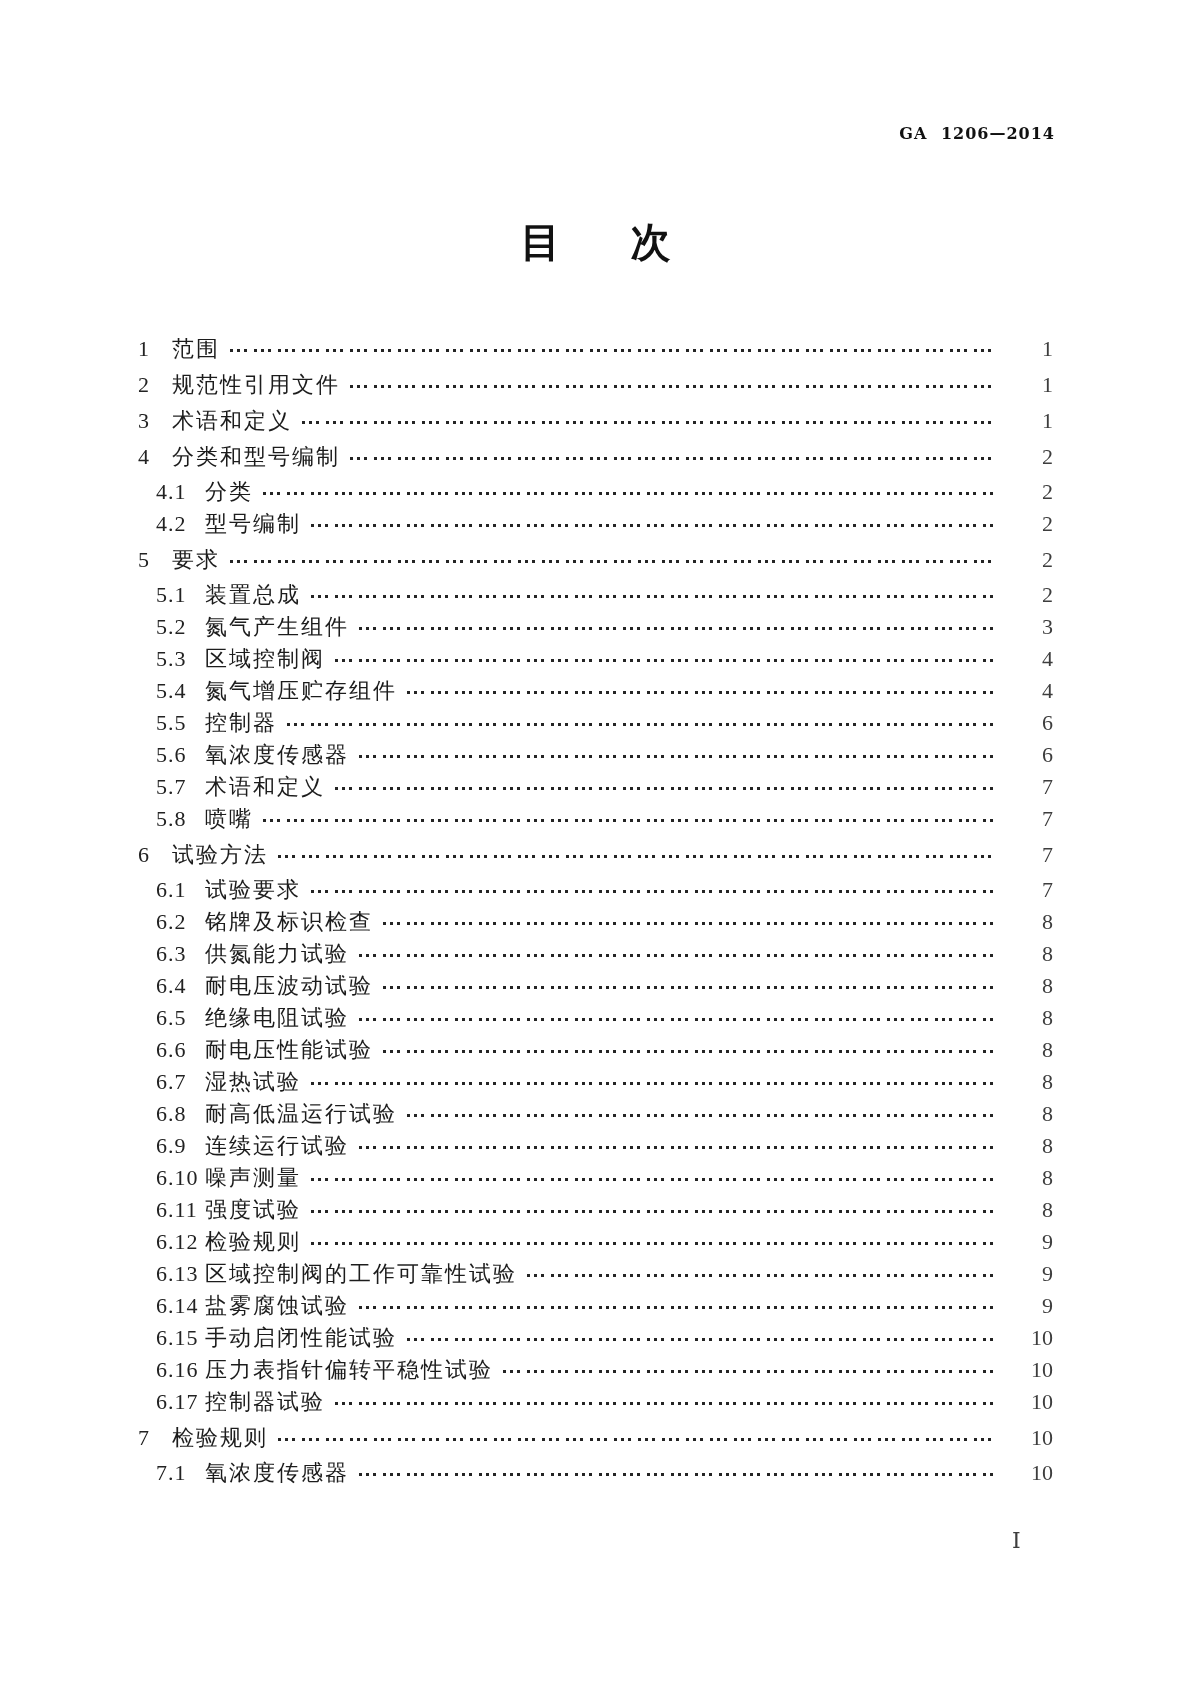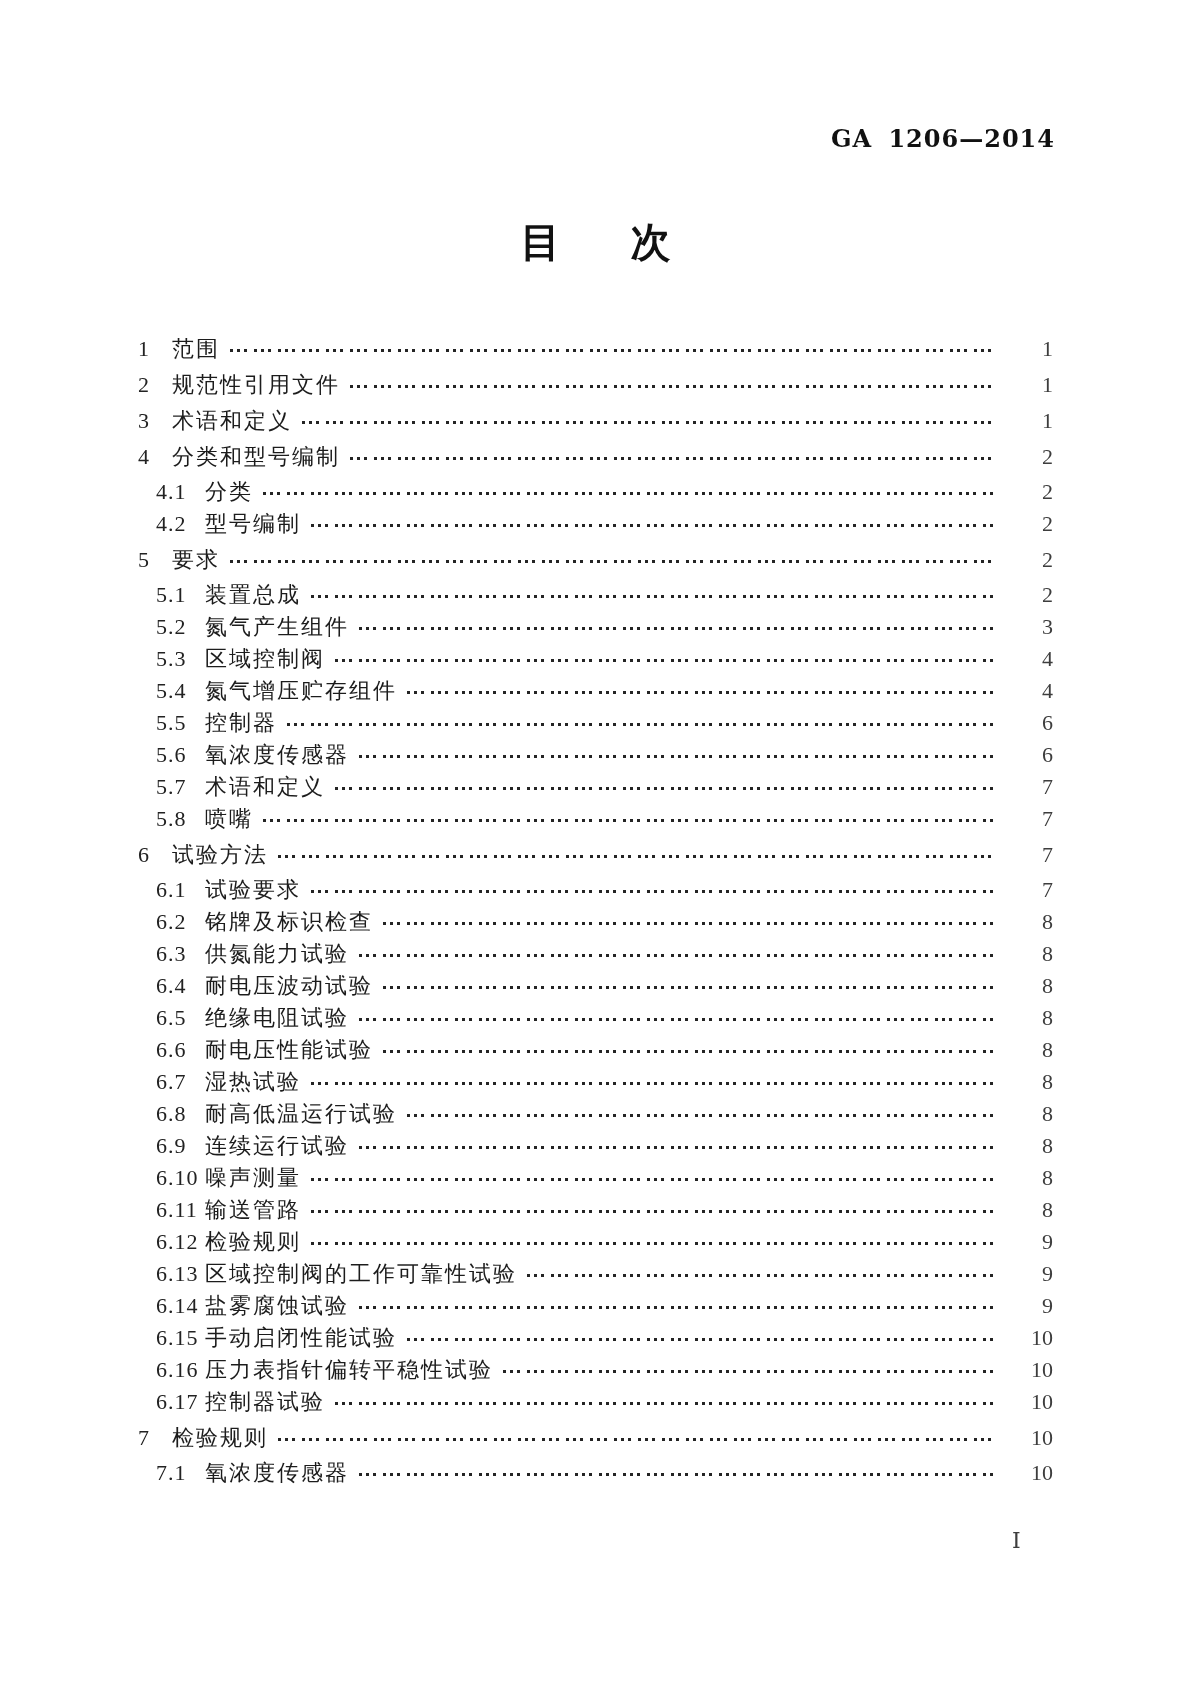--- a/index.html
+++ b/index.html
@@ -16,21 +16,21 @@
     color: #1c1c1c;
   }
   .page {
     position: absolute;
     inset: 0;
   }
   .doc-code {
     position: absolute;
     top: 124px;
     right: 136px;
-    font-size: 24px;
+    font-size: 16px;
     font-weight: bold;
     letter-spacing: 1px;
     word-spacing: 7px;
     font-family: "DejaVu Serif", "Liberation Serif", serif;
     color: #111;
   }
   .toc-title {
     position: absolute;
     top: 221px;
     left: 138px;
@@ -263,21 +263,21 @@
     <span class="toc-page">8</span>
   </div>
       <div class="toc-row level-1">
     <span class="toc-no">6.10</span>
     <span class="toc-entry-title">噪声测量</span>
     <span class="toc-leader"></span>
     <span class="toc-page">8</span>
   </div>
       <div class="toc-row level-1">
     <span class="toc-no">6.11</span>
-    <span class="toc-entry-title">输送管路</span>
+    <span class="toc-entry-title">强度试验</span>
     <span class="toc-leader"></span>
     <span class="toc-page">8</span>
   </div>
       <div class="toc-row level-1">
     <span class="toc-no">6.12</span>
     <span class="toc-entry-title">检验规则</span>
     <span class="toc-leader"></span>
     <span class="toc-page">9</span>
   </div>
       <div class="toc-row level-1">

